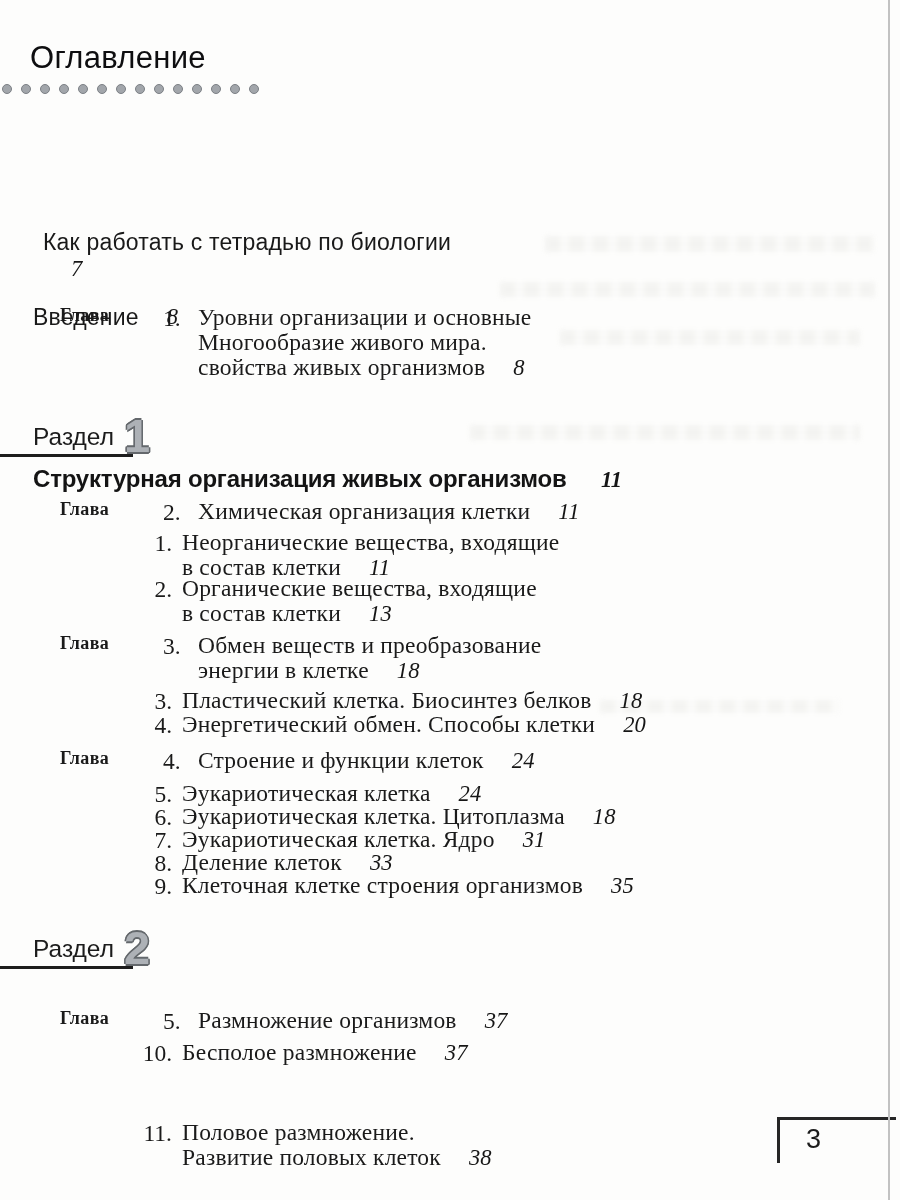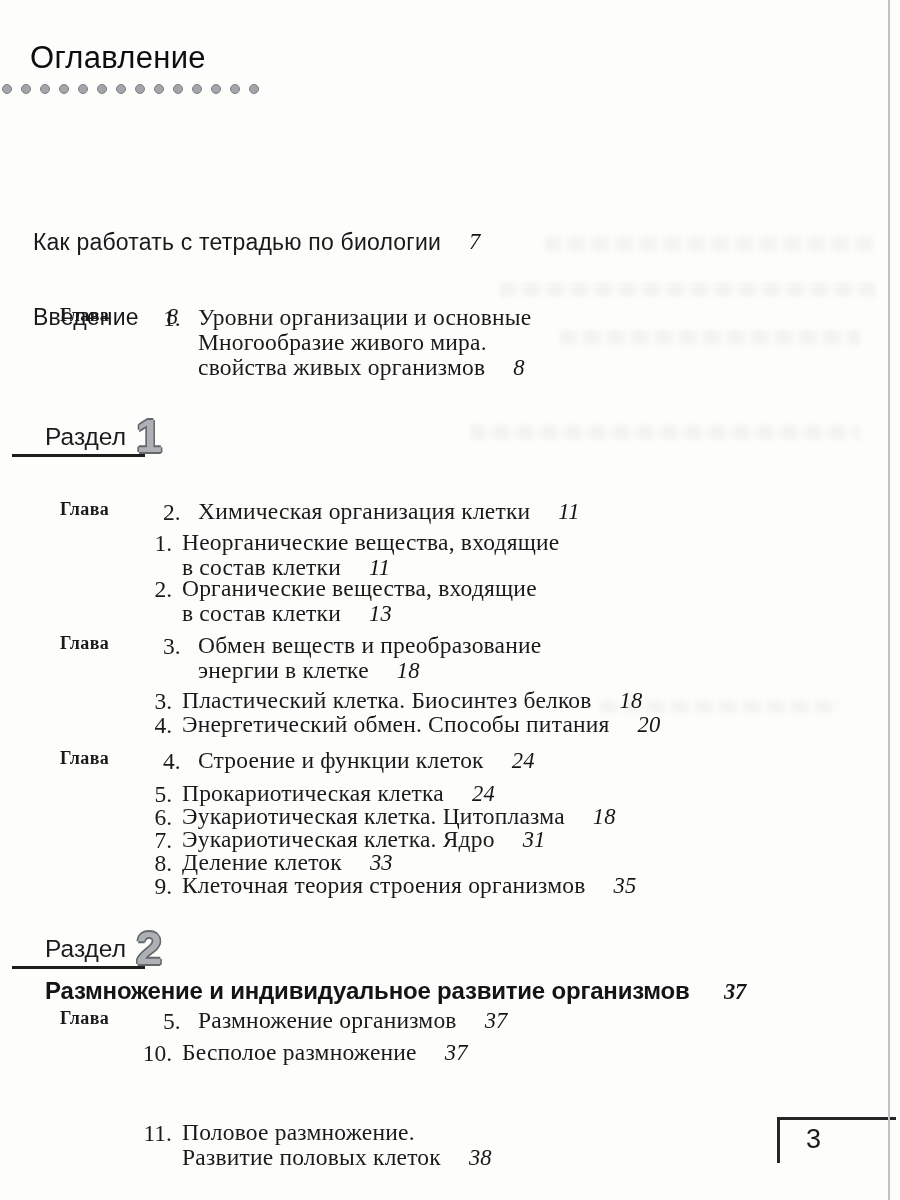--- a/index.html
+++ b/index.html
@@ -26,21 +26,21 @@
   .chlabel{font-family:"Liberation Serif","DejaVu Serif",serif;
     font-weight:bold;width:103px;font-size:18px;letter-spacing:.4px;flex:none;}
   .chnum{font-family:"Liberation Serif","DejaVu Serif",serif;
     width:35px;font-size:23.5px;flex:none;}
   .itnum{font-family:"Liberation Serif","DejaVu Serif",serif;
     width:40px;text-align:right;font-size:23.5px;margin-right:10px;flex:none;}
   .ttext{font-family:"Liberation Serif","DejaVu Serif",serif;
     font-size:23.5px;line-height:25px;letter-spacing:.2px;}
   .ttext .line{display:block;}
 
-  .section{position:absolute;left:12px;width:820px;}
+  .section{position:absolute;left:0;width:820px;}
   .sec-head{display:flex;align-items:flex-end;height:44px;padding-left:33px;}
   .sec-label{font-size:24.5px;color:#1c1c1c;padding-bottom:3px;}
   .sec-num{
     font-size:47px;font-weight:bold;line-height:36px;margin-left:10px;
     color:#adb1b6;
     text-shadow:-1.6px 0 #64686c,1.6px 0 #64686c,0 -1.6px #64686c,0 1.6px #64686c,
                 -1.2px -1.2px #64686c,1.2px 1.2px #64686c;
   }
   .sec-rule{height:3px;background:#1d1d1d;width:133px;}
   .sec-title{margin-top:8px;padding-left:33px;font-weight:bold;
@@ -78,21 +78,21 @@
     <span class="dot"></span>
     <span class="dot"></span>
     <span class="dot"></span>
     <span class="dot"></span>
     <span class="dot"></span>
     <span class="dot"></span>
     <span class="dot"></span>
     <span class="dot"></span>
 </div>
 
-<div class="row" style="left:33px;top:229px;">
+<div class="row" style="left:43px;top:229px;flex-direction:column;">
   <span class="front-title">Как работать с тетрадью по биологии</span>
   <span class="pg">7</span>
 </div>
 <div class="row" style="left:33px;top:268px;margin-top:36px;">
   <span class="front-title">Введение</span>
   <span class="pg">8</span>
 </div>
 
 <div class="row" style="left:60px;top:305px;">
   <span class="chlabel">Глава</span>
@@ -103,20 +103,24 @@
     <span class="line"><span>свойства живых организмов</span><span class="pg">8</span></span>
   </span>
 </div>
 
 <div class="section" style="top:410px;">
   <div class="sec-head">
     <span class="sec-label">Раздел</span>
     <span class="sec-num">1</span>
   </div>
   <div class="sec-rule"></div>
+  <div class="sec-title">
+    <span>Структурная организация живых организмов</span>
+    <span class="pg">11</span>
+  </div>
 </div>
 
 <div class="row" style="left:60px;top:499px;">
   <span class="chlabel">Глава</span>
   <span class="chnum">2.</span>
   <span class="ttext"><span>Химическая организация клетки</span><span class="pg">11</span></span>
 </div>
 
 <div class="row" style="left:132px;top:530px;">
   <span class="itnum">1.</span>
@@ -142,60 +146,56 @@
     <span class="line"><span>энергии в клетке</span><span class="pg">18</span></span>
   </span>
 </div>
 
 <div class="row" style="left:132px;top:688px;">
   <span class="itnum">3.</span>
   <span class="ttext"><span>Пластический клетка. Биосинтез белков</span><span class="pg">18</span></span>
 </div>
 <div class="row" style="left:132px;top:712px;">
   <span class="itnum">4.</span>
-  <span class="ttext"><span>Энергетический обмен. Способы питания</span><span class="pg">20</span></span>
+  <span class="ttext"><span>Энергетический обмен. Способы клетки</span><span class="pg">20</span></span>
 </div>
 
 <div class="row" style="left:60px;top:748px;">
   <span class="chlabel">Глава</span>
   <span class="chnum">4.</span>
   <span class="ttext"><span>Строение и функции клеток</span><span class="pg">24</span></span>
 </div>
 
 <div class="row" style="left:132px;top:781px;">
   <span class="itnum">5.</span>
-  <span class="ttext"><span>Прокариотическая клетка</span><span class="pg">24</span></span>
+  <span class="ttext"><span>Эукариотическая клетка</span><span class="pg">24</span></span>
 </div>
 <div class="row" style="left:132px;top:804px;">
   <span class="itnum">6.</span>
   <span class="ttext"><span>Эукариотическая клетка. Цитоплазма</span><span class="pg">18</span></span>
 </div>
 <div class="row" style="left:132px;top:827px;">
   <span class="itnum">7.</span>
   <span class="ttext"><span>Эукариотическая клетка. Ядро</span><span class="pg">31</span></span>
 </div>
 <div class="row" style="left:132px;top:850px;">
   <span class="itnum">8.</span>
   <span class="ttext"><span>Деление клеток</span><span class="pg">33</span></span>
 </div>
 <div class="row" style="left:132px;top:873px;">
   <span class="itnum">9.</span>
-  <span class="ttext"><span>Клеточная теория строения организмов</span><span class="pg">35</span></span>
+  <span class="ttext"><span>Клеточная клетке строения организмов</span><span class="pg">35</span></span>
 </div>
 
 <div class="section" style="top:922px;">
   <div class="sec-head">
     <span class="sec-label">Раздел</span>
     <span class="sec-num">2</span>
   </div>
   <div class="sec-rule"></div>
-  <div class="sec-title">
-    <span>Размножение и индивидуальное развитие организмов</span>
-    <span class="pg">37</span>
-  </div>
 </div>
 
 <div class="row" style="left:60px;top:1008px;">
   <span class="chlabel">Глава</span>
   <span class="chnum">5.</span>
   <span class="ttext"><span>Размножение организмов</span><span class="pg">37</span></span>
 </div>
 
 <div class="row" style="left:122px;top:1040px;">
   <span class="itnum" style="width:50px;">10.</span>

